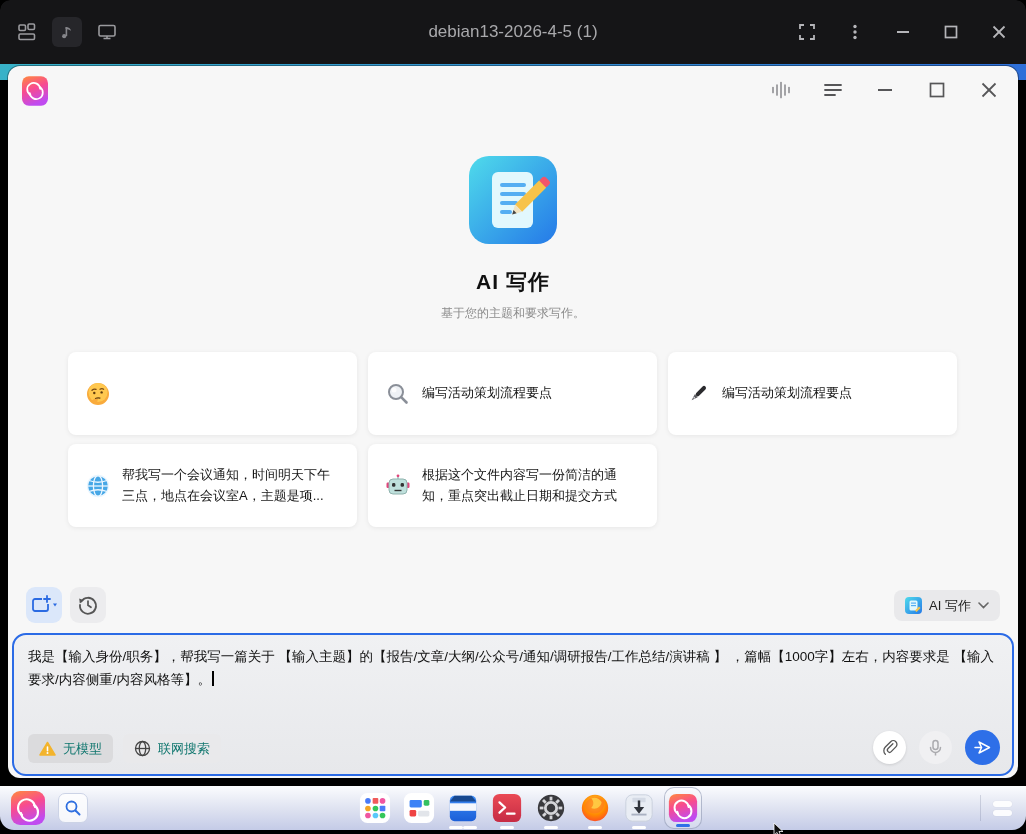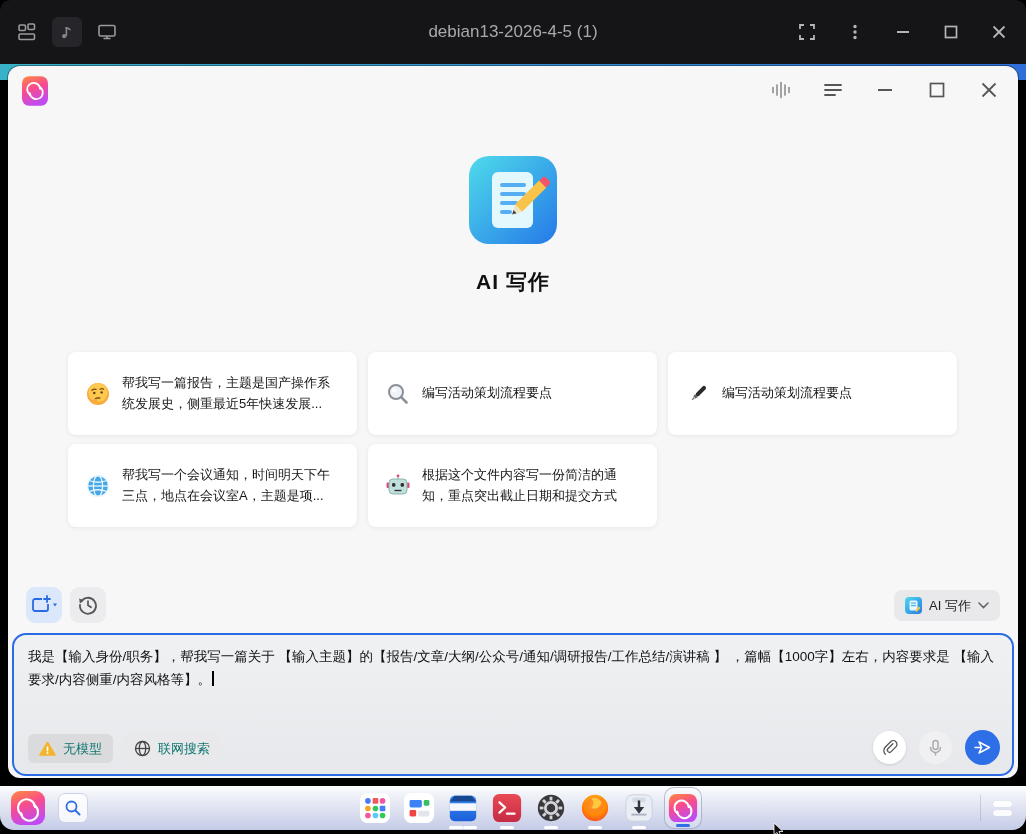--- a/index.html
+++ b/index.html
@@ -267,36 +267,36 @@
           <rect x="31" y="45" width="18" height="4" rx="2" fill="#55aef2"></rect>
           <rect x="31" y="54" width="12" height="4" rx="2" fill="#55aef2"></rect>
           <g transform="rotate(45 57 44)">
             <rect x="52.5" y="14" width="10" height="8" rx="3" fill="#f2556a"></rect>
             <rect x="52.5" y="21" width="10" height="34" fill="#f7c34a"></rect>
             <polygon points="52.5,55 62.5,55 57.5,64" fill="#f2e3c0"></polygon>
             <polygon points="55.3,60 59.7,60 57.5,64" fill="#454545"></polygon>
           </g>
         </svg>
         <div class="hero-title">AI 写作</div>
+        <div class="hero-sub">基于您的主题和要求写作。</div>
       </div>
 
       <div class="cards">
 
         <div class="card">
           <svg class="card-icon" viewBox="0 0 26 26">
             <circle cx="13" cy="13" r="11" fill="#f9ab3c"></circle>
             <circle cx="13" cy="11.5" r="9.5" fill="#ffc84f"></circle>
             <path d="M7 9.2 q2-1.8 4-.8" stroke="#7a4a12" stroke-width="1.3" fill="none" stroke-linecap="round"></path>
             <path d="M15 8.2 q2-1.2 3.6 0" stroke="#7a4a12" stroke-width="1.3" fill="none" stroke-linecap="round"></path>
             <circle cx="9.3" cy="12" r="1.2" fill="#5d3a0e"></circle>
             <circle cx="16.6" cy="11.4" r="1.2" fill="#5d3a0e"></circle>
             <path d="M10.5 17.5 q2.2-1.2 4.4-.4" stroke="#5d3a0e" stroke-width="1.3" fill="none" stroke-linecap="round"></path>
             <path d="M6.5 20 q2.5-3 6.5-2 l-1 3.5 q-3.5 1-5.5-1.5z" fill="#f9ab3c"></path>
           </svg>
-          <div class="card-text">帮我写一篇报告，主题是国产操作系统发展史，侧重最近5年快速发展...</div>
         </div>
 
 
         <div class="card">
           <svg class="card-icon" viewBox="0 0 26 26">
             <circle cx="11" cy="11" r="7" fill="#eef1f5" stroke="#8a8f98" stroke-width="2"></circle>
             <circle cx="9" cy="9" r="2.5" fill="#fff" opacity="0.8"></circle>
             <line x1="16.2" y1="16.2" x2="21.5" y2="21.5" stroke="#8a8f98" stroke-width="2.6" stroke-linecap="round"></line>
           </svg>
           <div class="card-text">编写活动策划流程要点</div>

